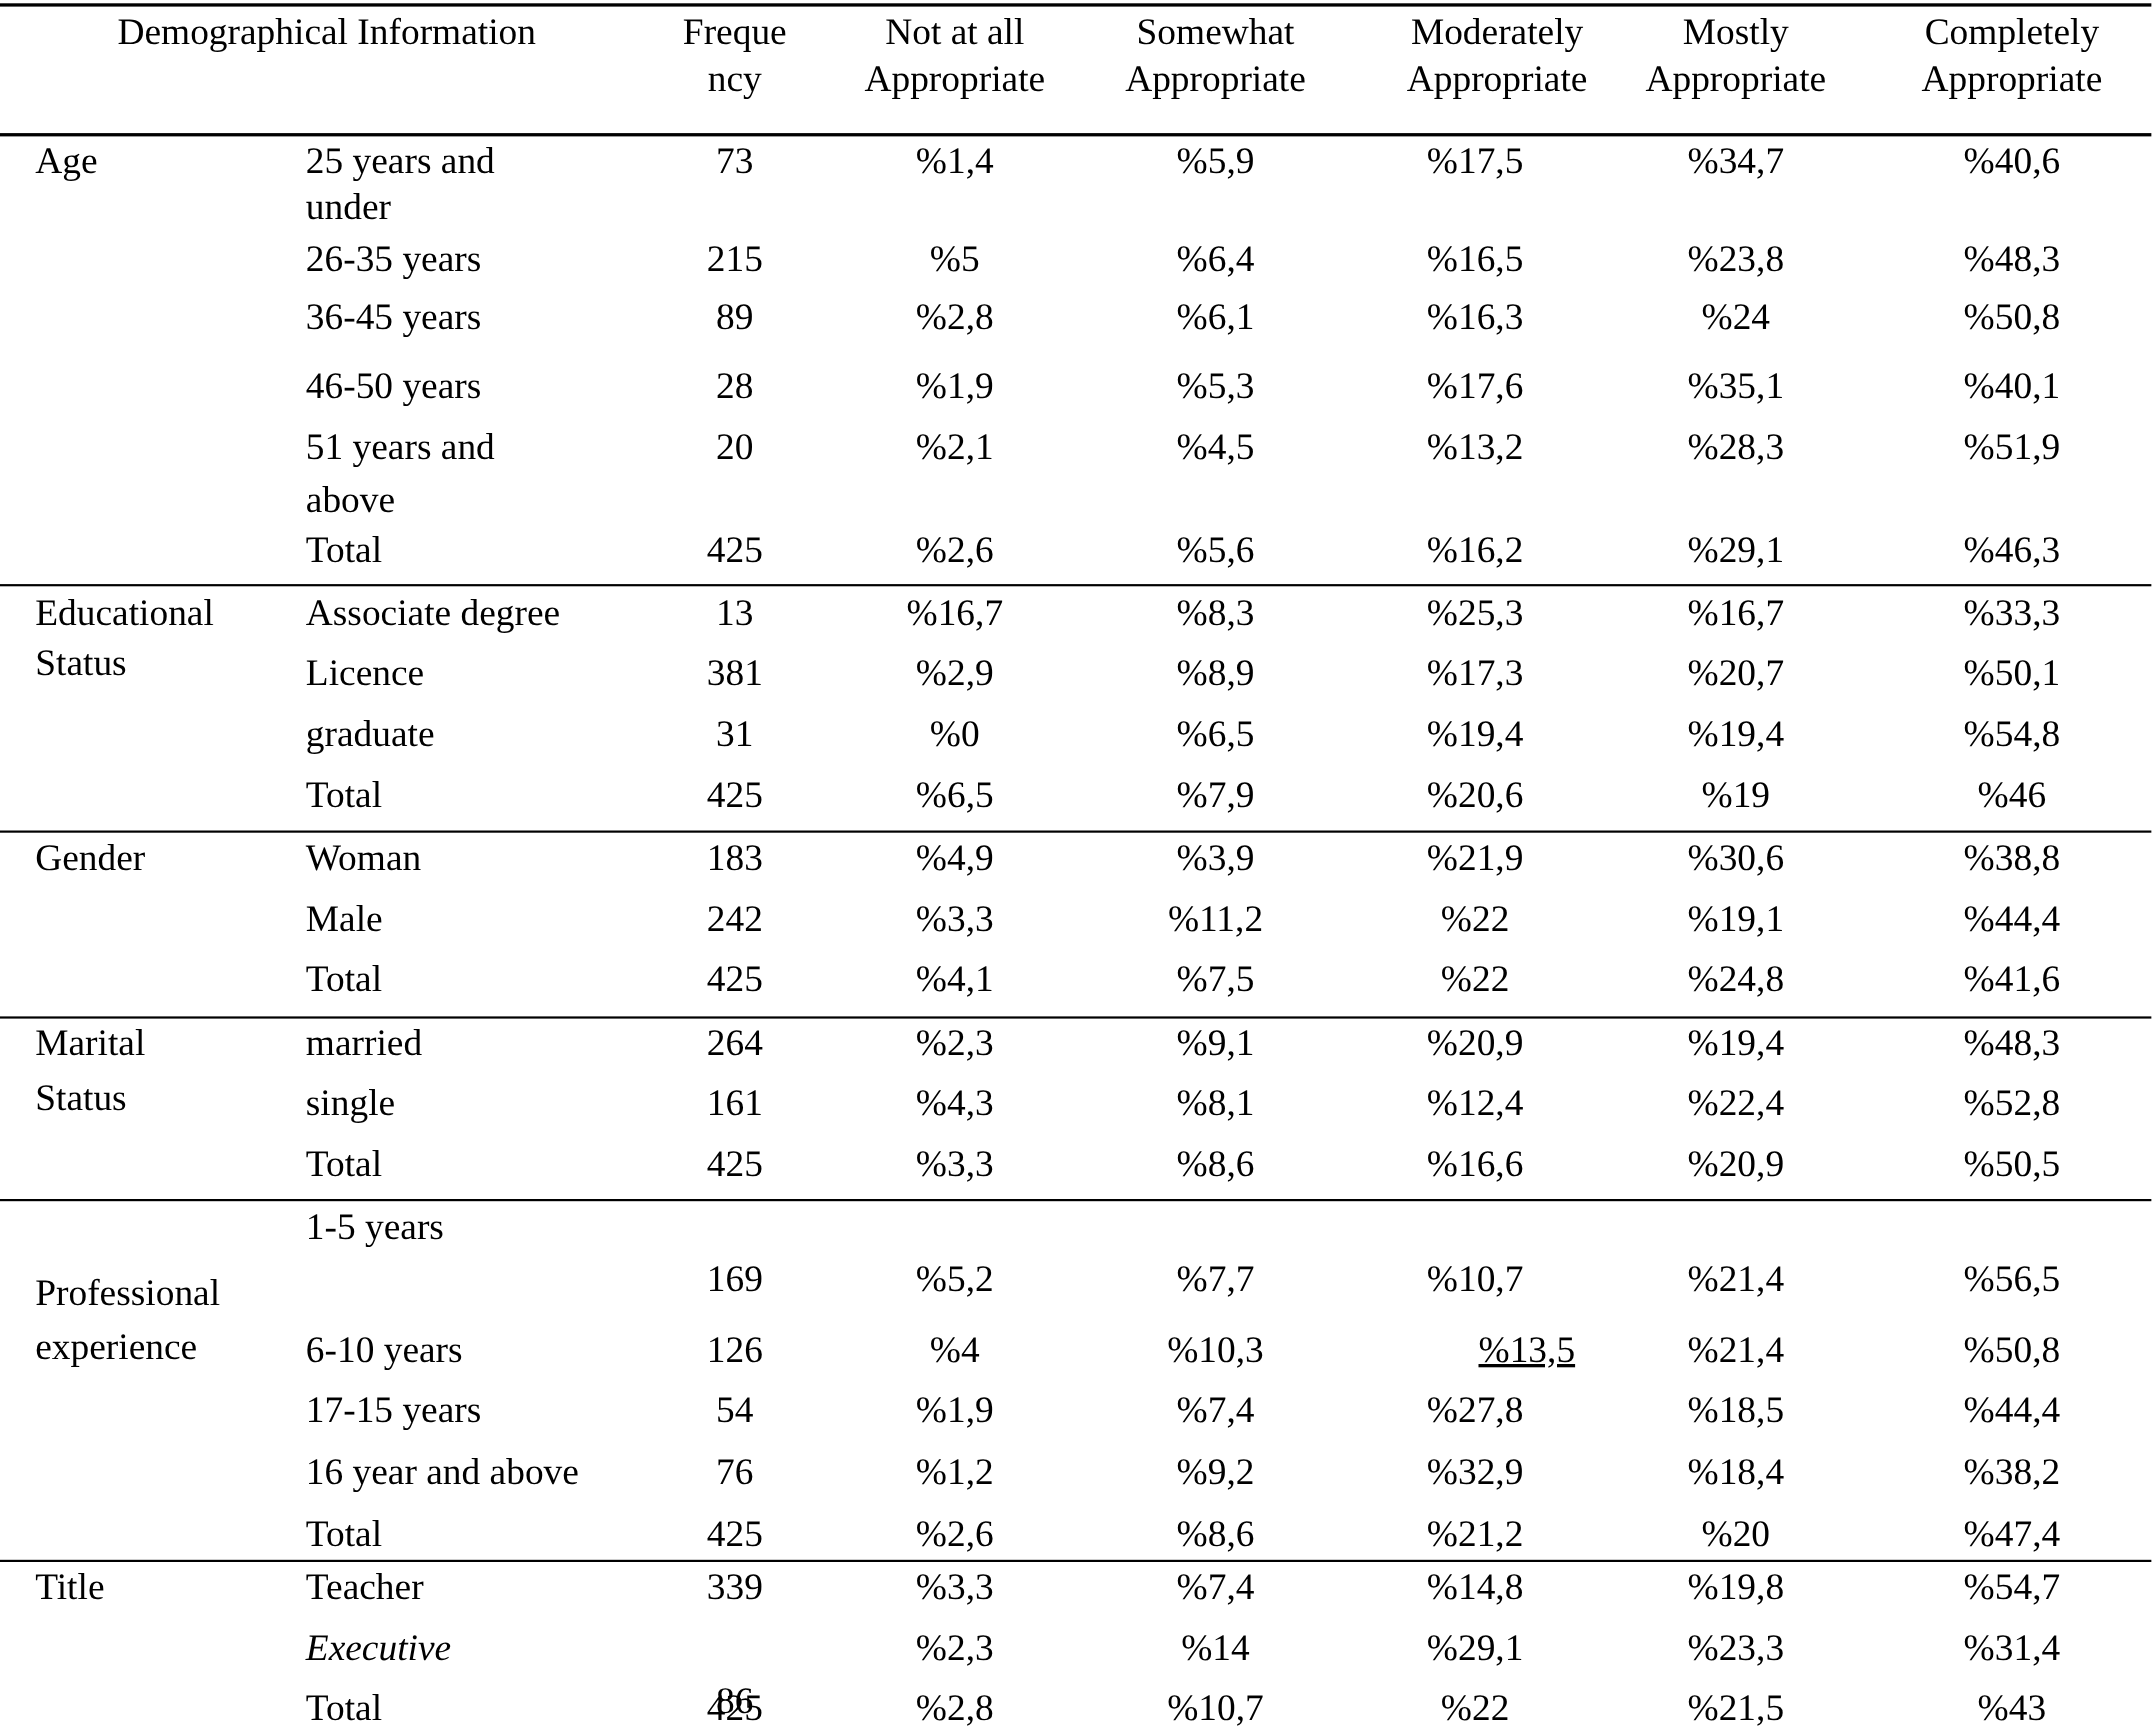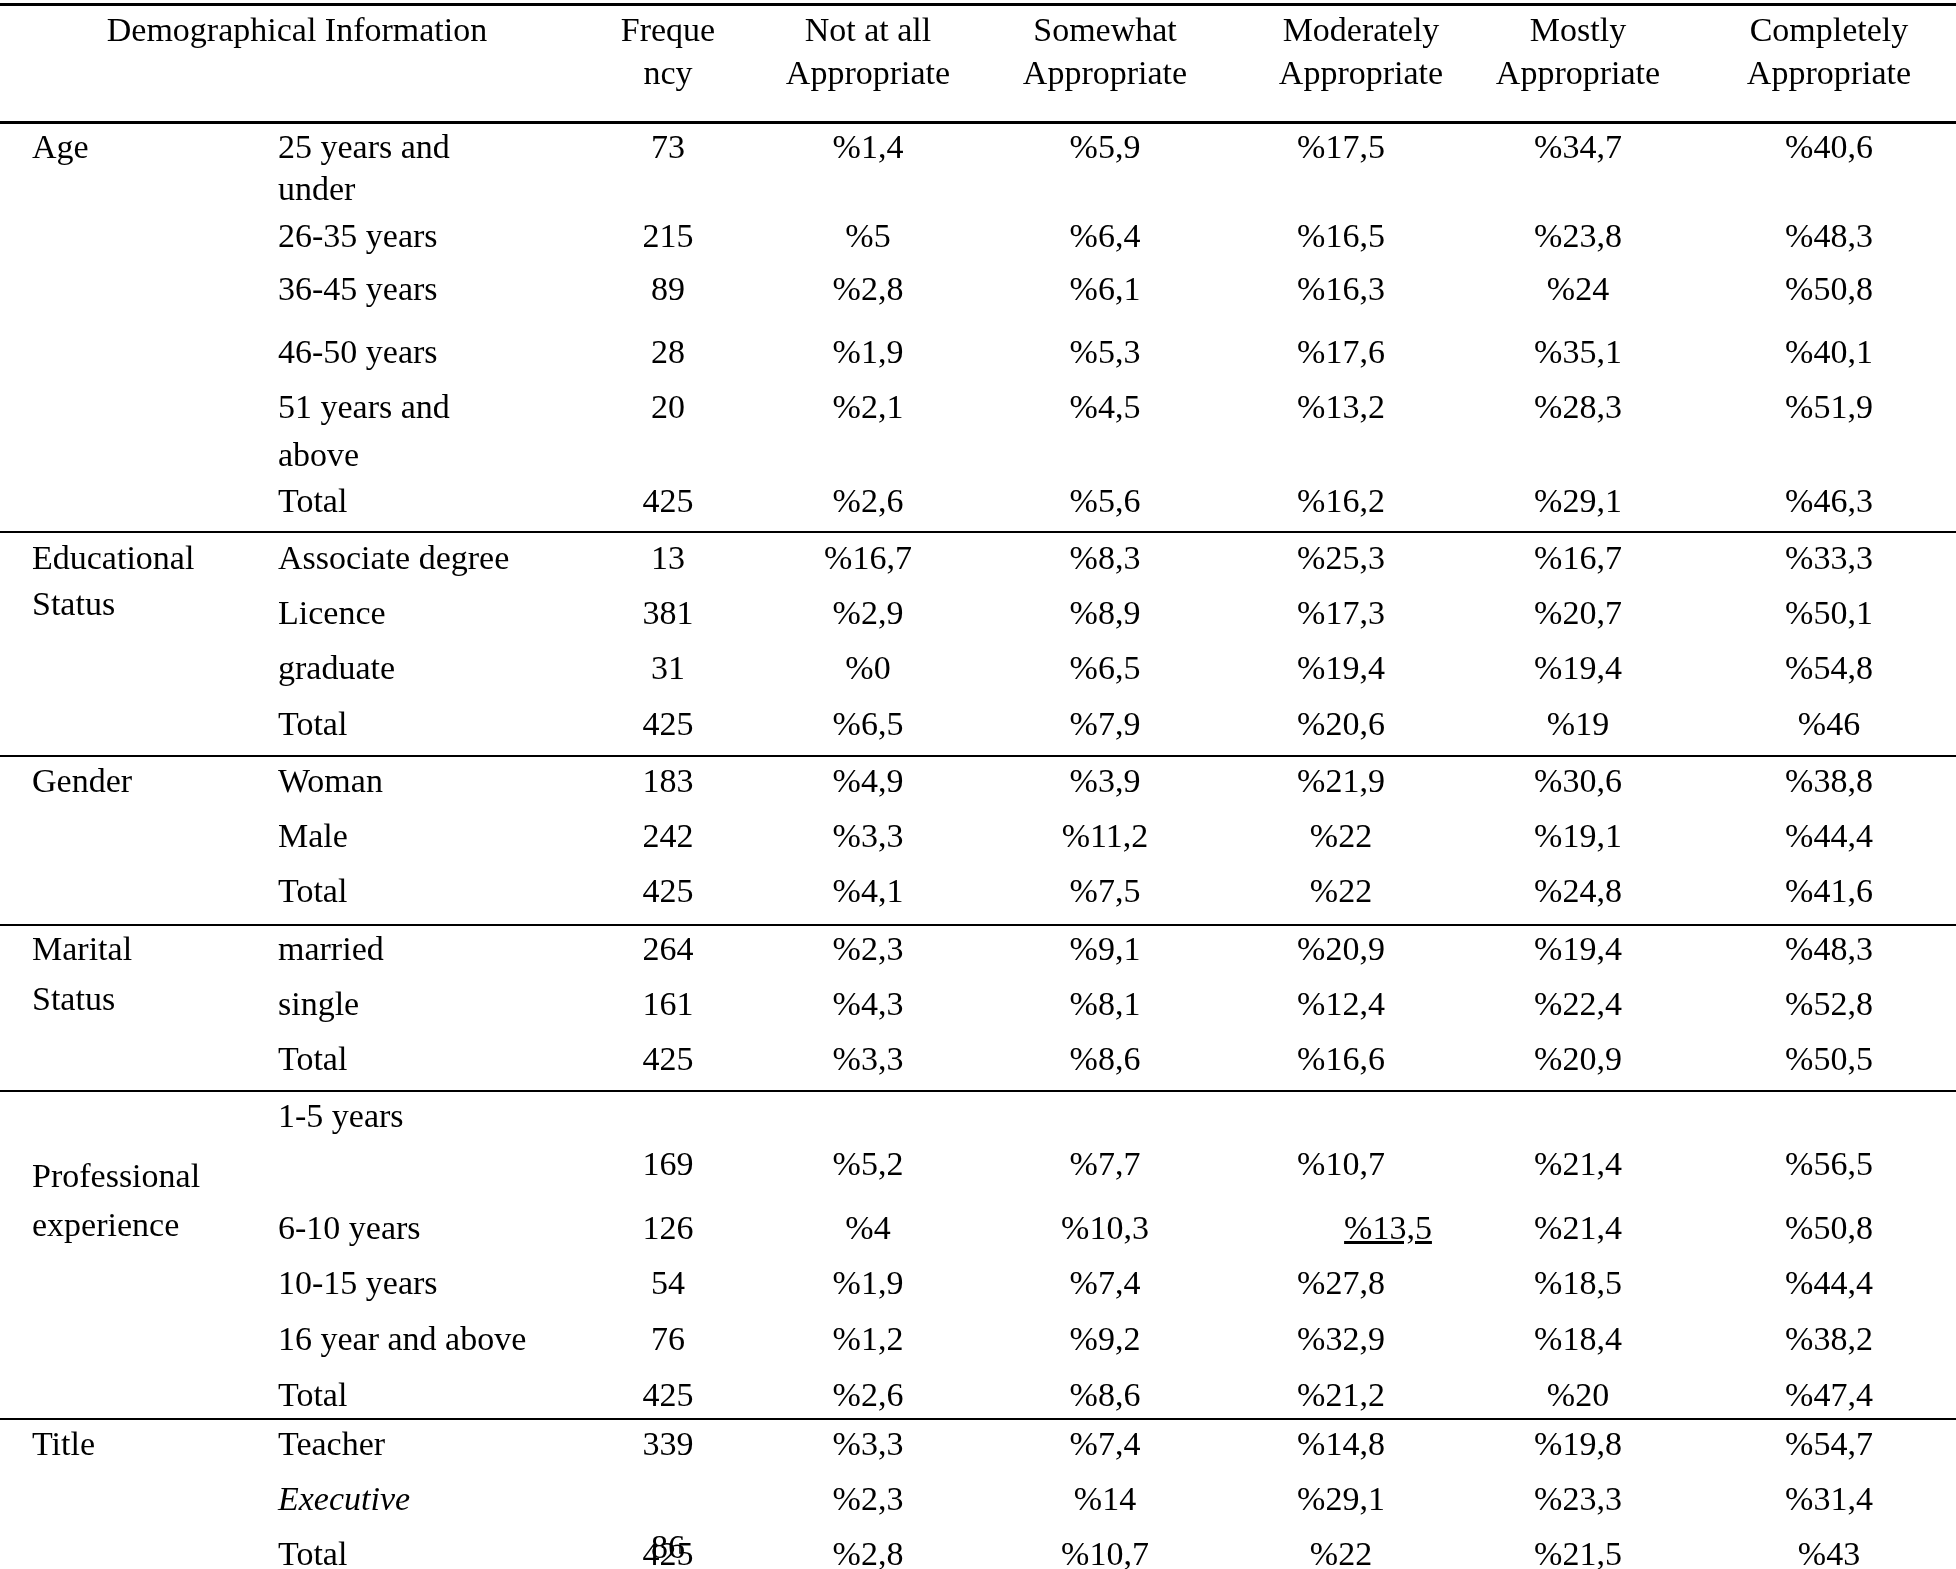--- a/index.html
+++ b/index.html
@@ -177,21 +177,21 @@
     <div class="txt c" style="left: 1341px; top: 1143px;">%10,7</div>
     <div class="txt c" style="left: 1578px; top: 1143px;">%21,4</div>
     <div class="txt c" style="left: 1829px; top: 1143px;">%56,5</div>
     <div class="txt" style="left: 278px; top: 1207px;">6-10 years</div>
     <div class="txt c" style="left: 668px; top: 1207px;">126</div>
     <div class="txt c" style="left: 868px; top: 1207px;">%4</div>
     <div class="txt c" style="left: 1105px; top: 1207px;">%10,3</div>
     <div class="txt c" style="left: 1388px; top: 1207px; text-decoration: underline;">%13,5</div>
     <div class="txt c" style="left: 1578px; top: 1207px;">%21,4</div>
     <div class="txt c" style="left: 1829px; top: 1207px;">%50,8</div>
-    <div class="txt" style="left: 278px; top: 1262px;">10-15 years</div>
+    <div class="txt" style="left: 278px; top: 1262px;">17-15 years</div>
     <div class="txt c" style="left: 668px; top: 1262px;">54</div>
     <div class="txt c" style="left: 868px; top: 1262px;">%1,9</div>
     <div class="txt c" style="left: 1105px; top: 1262px;">%7,4</div>
     <div class="txt c" style="left: 1341px; top: 1262px;">%27,8</div>
     <div class="txt c" style="left: 1578px; top: 1262px;">%18,5</div>
     <div class="txt c" style="left: 1829px; top: 1262px;">%44,4</div>
     <div class="txt" style="left: 278px; top: 1318px;">16 year and above</div>
     <div class="txt c" style="left: 668px; top: 1318px;">76</div>
     <div class="txt c" style="left: 868px; top: 1318px;">%1,2</div>
     <div class="txt c" style="left: 1105px; top: 1318px;">%9,2</div>

